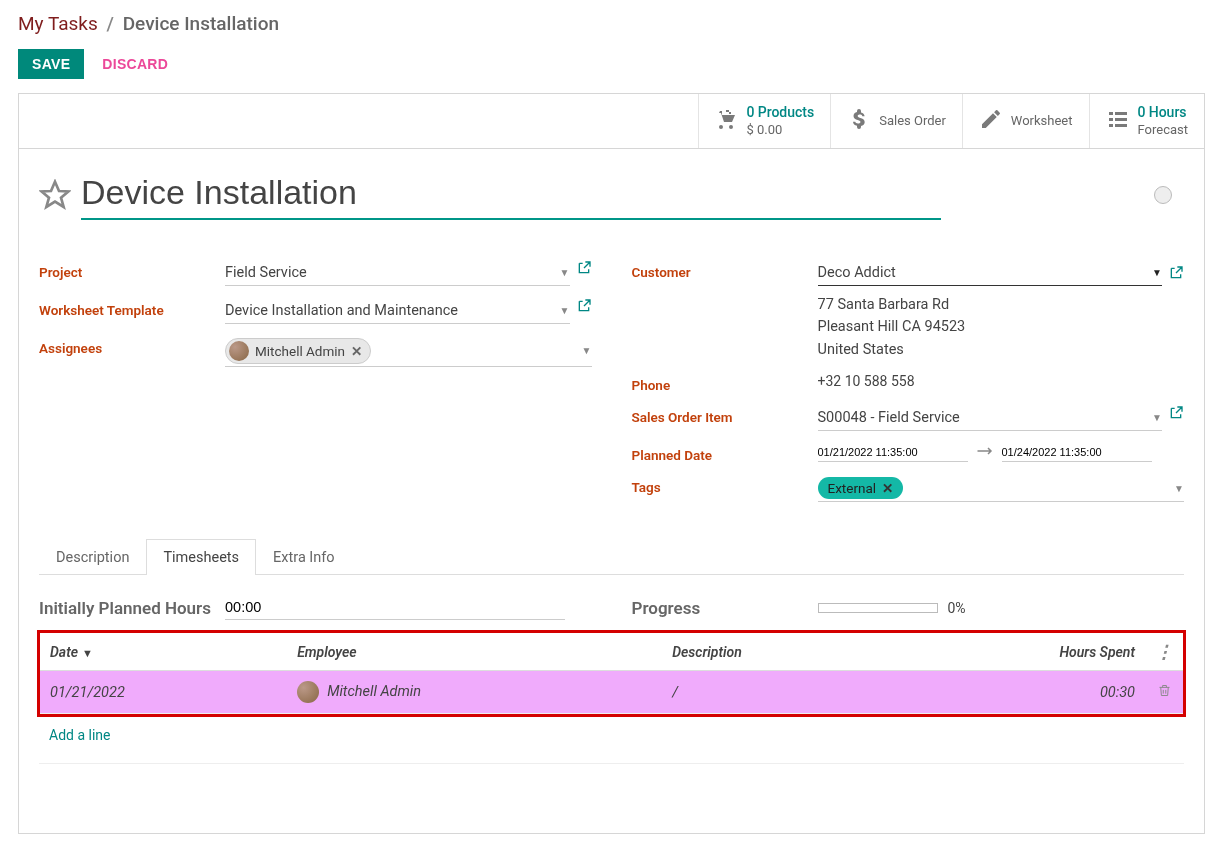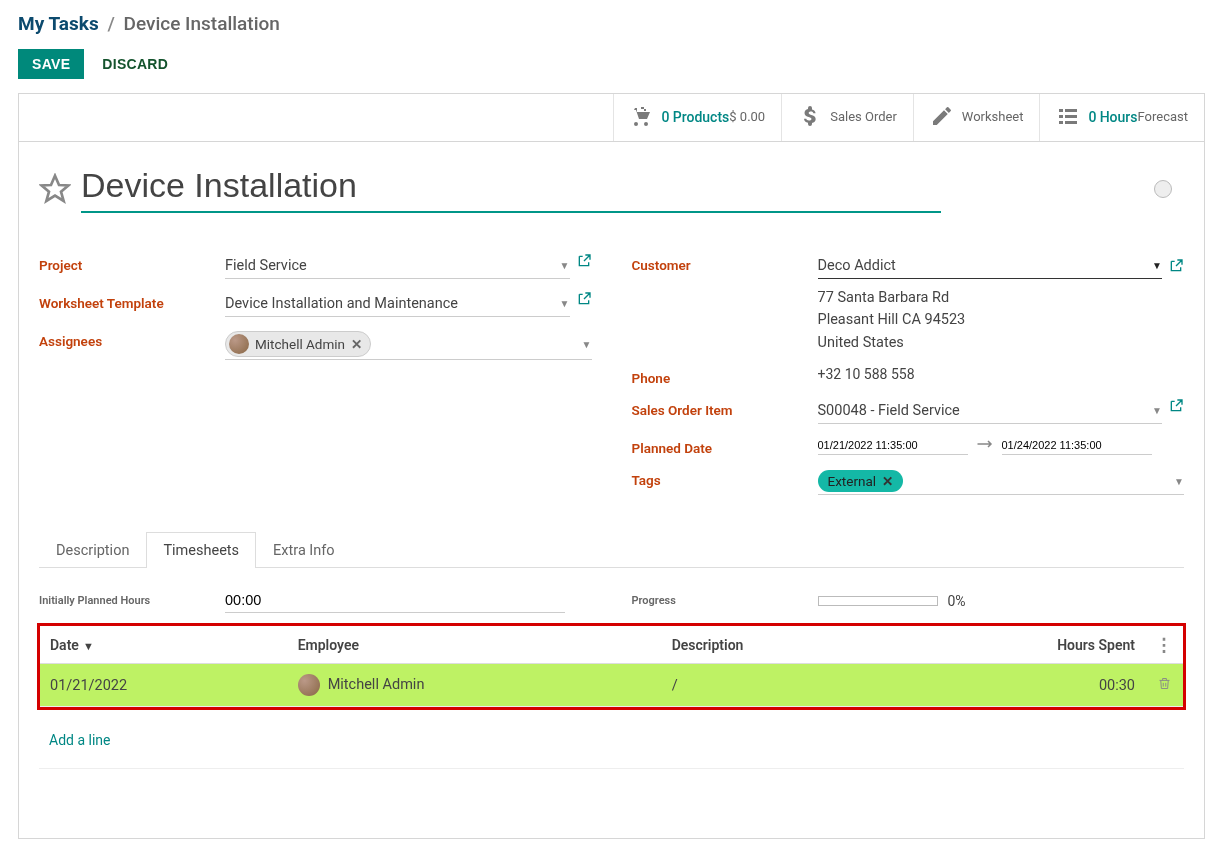--- a/index.html
+++ b/index.html
@@ -1,27 +1,27 @@
 <!DOCTYPE html>
 <html><head>
 <meta charset="utf-8">
 <style>
 * { box-sizing: border-box; margin: 0; padding: 0; }
 body { font-family: -apple-system, BlinkMacSystemFont, "Segoe UI", Roboto, "Helvetica Neue", Arial, sans-serif; font-size: 14px; color: #444; background: #fff; width: 1223px; }
 .breadcrumb { padding: 12px 18px 8px; font-size: 19px; color: #666; font-weight: 500; }
-.breadcrumb a { color: #0c4a6e; text-decoration: none; font-weight: 700; }
+.breadcrumb a { color: #7f1d1d; text-decoration: none; font-weight: 400; }
 .breadcrumb .sep { color: #888; margin: 0 4px; }
 .toolbar { padding: 6px 18px 14px; display: flex; gap: 18px; align-items: center; }
 .btn-save { background: #00897b; color: #fff; border: none; padding: 7px 14px; font-size: 14px; font-weight: 600; letter-spacing: 0.3px; cursor: pointer; }
-.btn-discard { background: none; border: none; color: #14532d; font-size: 14px; font-weight: 600; letter-spacing: 0.3px; cursor: pointer; }
+.btn-discard { background: none; border: none; color: #ec4899; font-size: 14px; font-weight: 600; letter-spacing: 0.3px; cursor: pointer; }
 .form-sheet { margin: 0 18px; border: 1px solid #d6d6d6; border-top: 1px solid #d6d6d6; background: #fff; position: relative; }
 .statbar { display: flex; justify-content: flex-end; border-bottom: 1px solid #d6d6d6; }
 .stat-btn { display: flex; align-items: center; gap: 8px; padding: 10px 16px; border-left: 1px solid #e4e4e4; cursor: pointer; color: #666; }
 .stat-btn svg { width: 24px; height: 24px; fill: #7a7a7a; }
-.stat-text { display: flex; flex-direction: row; font-size: 13px; line-height: 1.25; }
+.stat-text { display: flex; flex-direction: column; font-size: 13px; line-height: 1.25; }
 .stat-text .num { color: #008784; font-weight: 500; font-size: 14px; }
 .stat-text .lbl { color: #666; }
 .stat-text.single { flex-direction: row; }
 .header-row { display: flex; align-items: center; gap: 10px; padding: 22px 20px 6px; }
 .star-icon { width: 32px; height: 32px; }
 .star-icon svg { width: 32px; height: 32px; fill: none; stroke: #888; stroke-width: 2; }
 .title-input { font-size: 34px; font-weight: 400; color: #444; border: none; border-bottom: 2px solid #009688; padding: 2px 0 6px; width: 860px; outline: none; }
 .status-circle { width: 18px; height: 18px; border: 1.5px solid #bbb; border-radius: 50%; background: #eee; margin-left: auto; margin-right: 12px; }
 .form-body { display: flex; padding: 28px 20px 20px; gap: 40px; }
 .col { flex: 1; }
@@ -42,32 +42,32 @@
 .date-range { display: flex; align-items: center; gap: 8px; font-size: 14.5px; }
 .date-range input { border: none; border-bottom: 1px solid #ccc; padding: 3px 0; width: 150px; font-size: 11px; outline: none; }
 .arrow-right svg { width: 18px; height: 14px; stroke: #888; stroke-width: 2; fill: none; }
 .checkbox { width: 15px; height: 15px; border: 1px solid #999; }
 .tabs { display: flex; margin: 10px 20px 0; border-bottom: 1px solid #ddd; }
 .tab { padding: 9px 16px; color: #666; cursor: pointer; font-size: 14.5px; border: 1px solid transparent; border-bottom: none; position: relative; top: 1px; }
 .tab.active { border-color: #ddd; background: #fff; color: #444; }
 .tab-content { padding: 20px 20px; }
 .plan-row { display: flex; gap: 40px; margin-bottom: 14px; }
 .plan-col { flex: 1; display: flex; align-items: center; }
-.plan-label { width: 186px; color: #666; font-weight: 600; font-size: 11px; }
+.plan-label { width: 186px; color: #666; font-weight: 600; font-size: 17px; }
 .plan-input { border: none; border-bottom: 1px solid #ccc; padding: 4px 0; width: 340px; font-size: 14.5px; }
 .progress-bar { width: 120px; height: 10px; border: 1px solid #bbb; margin-right: 10px; }
-.highlight-box { border: 3px solid #d40000; margin: -4px -2px 12px -2px; padding: 0; }
+.highlight-box { border: 3px solid #d40000; margin: -4px -2px 0 -2px; padding: 0; font-style: italic; }
 .table-wrap { }
 .tbl { width: 100%; border-collapse: collapse; }
 .tbl th { text-align: left; padding: 8px 10px; font-weight: 600; color: #444; font-size: 14px; border-bottom: 1px solid #ddd; }
 .tbl th.right { text-align: right; }
 .sort-caret { font-size: 11px; margin-left: 4px; }
 .tbl td { padding: 10px 10px; font-size: 14.5px; color: #444; border-bottom: 1px solid #eee; }
 .tbl td .avatar { width: 22px; height: 22px; border-radius: 50%; background: radial-gradient(circle at 30% 30%, #b98, #864); display: inline-block; vertical-align: middle; margin-right: 8px; }
-.tbl tr.row1 { background: #bef264; }
+.tbl tr.row1 { background: #f0abfc; }
 .trash svg { width: 15px; height: 15px; stroke: #888; fill: none; stroke-width: 1.5; }
 .kebab { font-size: 18px; color: #888; cursor: pointer; }
 .add-line { padding: 10px 10px; color: #008784; font-size: 14px; cursor: pointer; }
 .col-spacer { width: 30px; }
 </style>
 </head>
 <body>
 
 <div class="breadcrumb">
   <a href="#">My Tasks</a>

